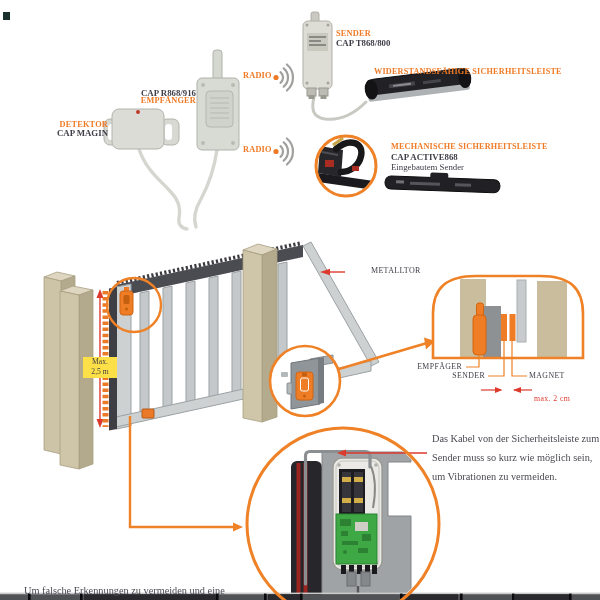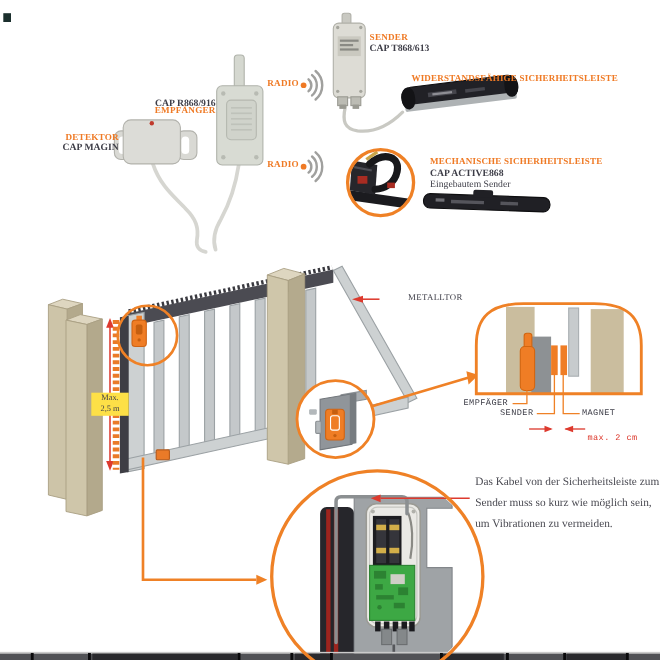--- a/index.html
+++ b/index.html
@@ -9,21 +9,21 @@
   .txt{position:absolute;color:#3E3E48;line-height:1.12;white-space:nowrap;}
   .orange{color:#EF7A25;font-weight:bold;letter-spacing:.2px;}
   .dark-b{color:#3E3E48;font-weight:bold;}
   .dark-r{color:#3E3E48;font-weight:normal;}
   .red{color:#DD3A2E;}
   .rt{text-align:right;}
   .pre{white-space:pre-line;}
   .body-note{color:#4A4A52;font-size:10.3px;line-height:18.8px;white-space:normal;}
   .sz8o{font-size:8.3px;}
   .sz8{font-size:8px;letter-spacing:.3px;}
-  .sz78{font-size:7.8px;letter-spacing:.4px;font-family:Liberation Mono, monospace;}
+  .sz78{font-size:7.8px;letter-spacing:.4px;}
   .sz88{font-size:8.8px;}
   .maxlbl{font-size:7.6px;text-align:center;background:#fde047;line-height:1.35;}
 </style>
 </head>
 <body>
 
 <div id="stage">
 
 <svg id="art" width="600" height="600" viewBox="0 0 600 600">
   <defs>
@@ -314,35 +314,36 @@
 <div class="txt orange sz8o rt" style="left:55px;top:120px;width:53px;">DETEKTOR</div>
 <div class="txt dark-b sz88 rt" style="left:48px;top:129px;width:60px;">CAP MAGIN</div>
 
 <div class="txt orange sz8o rt" style="left:128px;top:79px;width:68px;margin-top:17px;">EMPFÄNGER</div>
 <div class="txt dark-b sz88 rt" style="left:120px;top:88.5px;width:76px;">CAP R868/916</div>
 
 <div class="txt orange sz8o" style="left:243px;top:70.5px;">RADIO</div>
 <div class="txt orange sz8o" style="left:243px;top:144.5px;">RADIO</div>
 
 <div class="txt orange sz8o" style="left:336px;top:29px;">SENDER</div>
-<div class="txt dark-b sz88" style="left:336px;top:38.5px;">CAP T868/613</div>
+<div class="txt dark-b sz88" style="left:336px;top:38.5px;">CAP T868/800</div>
 
 <div class="txt orange" style="left:391px;top:141.5px;font-size:8.2px;">MECHANISCHE SICHERHEITSLEISTE</div>
 
 <div class="txt orange" style="left:374px;top:66.5px;font-size:8.2px;">WIDERSTANDSFÄHIGE SICHERHEITSLEISTE</div>
 <div class="txt dark-b sz88" style="left:391px;top:152.5px;">CAP ACTIVE868</div>
 <div class="txt dark-r sz88" style="left:391px;top:162.5px;">Eingebautem Sender</div>
 
 <div class="txt dark-r sz8" style="left:347px;top:267px;padding-left:24px;">METALLTOR</div>
 <div class="txt dark-r maxlbl pre" style="left:83px;top:357px;width:34px;">Max.
 2,5 m</div>
 
 <div class="txt dark-r sz78 rt" style="left:413px;top:362.5px;width:49px;">EMPFÄGER</div>
 <div class="txt dark-r sz78 rt" style="left:447px;top:372px;width:38px;">SENDER</div>
 <div class="txt dark-r sz78" style="left:529px;top:372px;">MAGNET</div>
 <div class="txt red sz78" style="left:534px;top:385px;margin-top:10px;">max. 2 cm</div>
 
 <div class="txt body-note pre" style="left:432px;top:430px;width:172px;">Das Kabel von der Sicherheitsleiste
 zum Sender muss so kurz wie
 möglich sein, um Vibrationen zu
 vermeiden.</div>
+<div class="txt body-note" style="left:24px;top:581.5px;">Um falsche Erkennungen zu vermeiden und eine</div>
 
 </div>
 
 </body></html>

